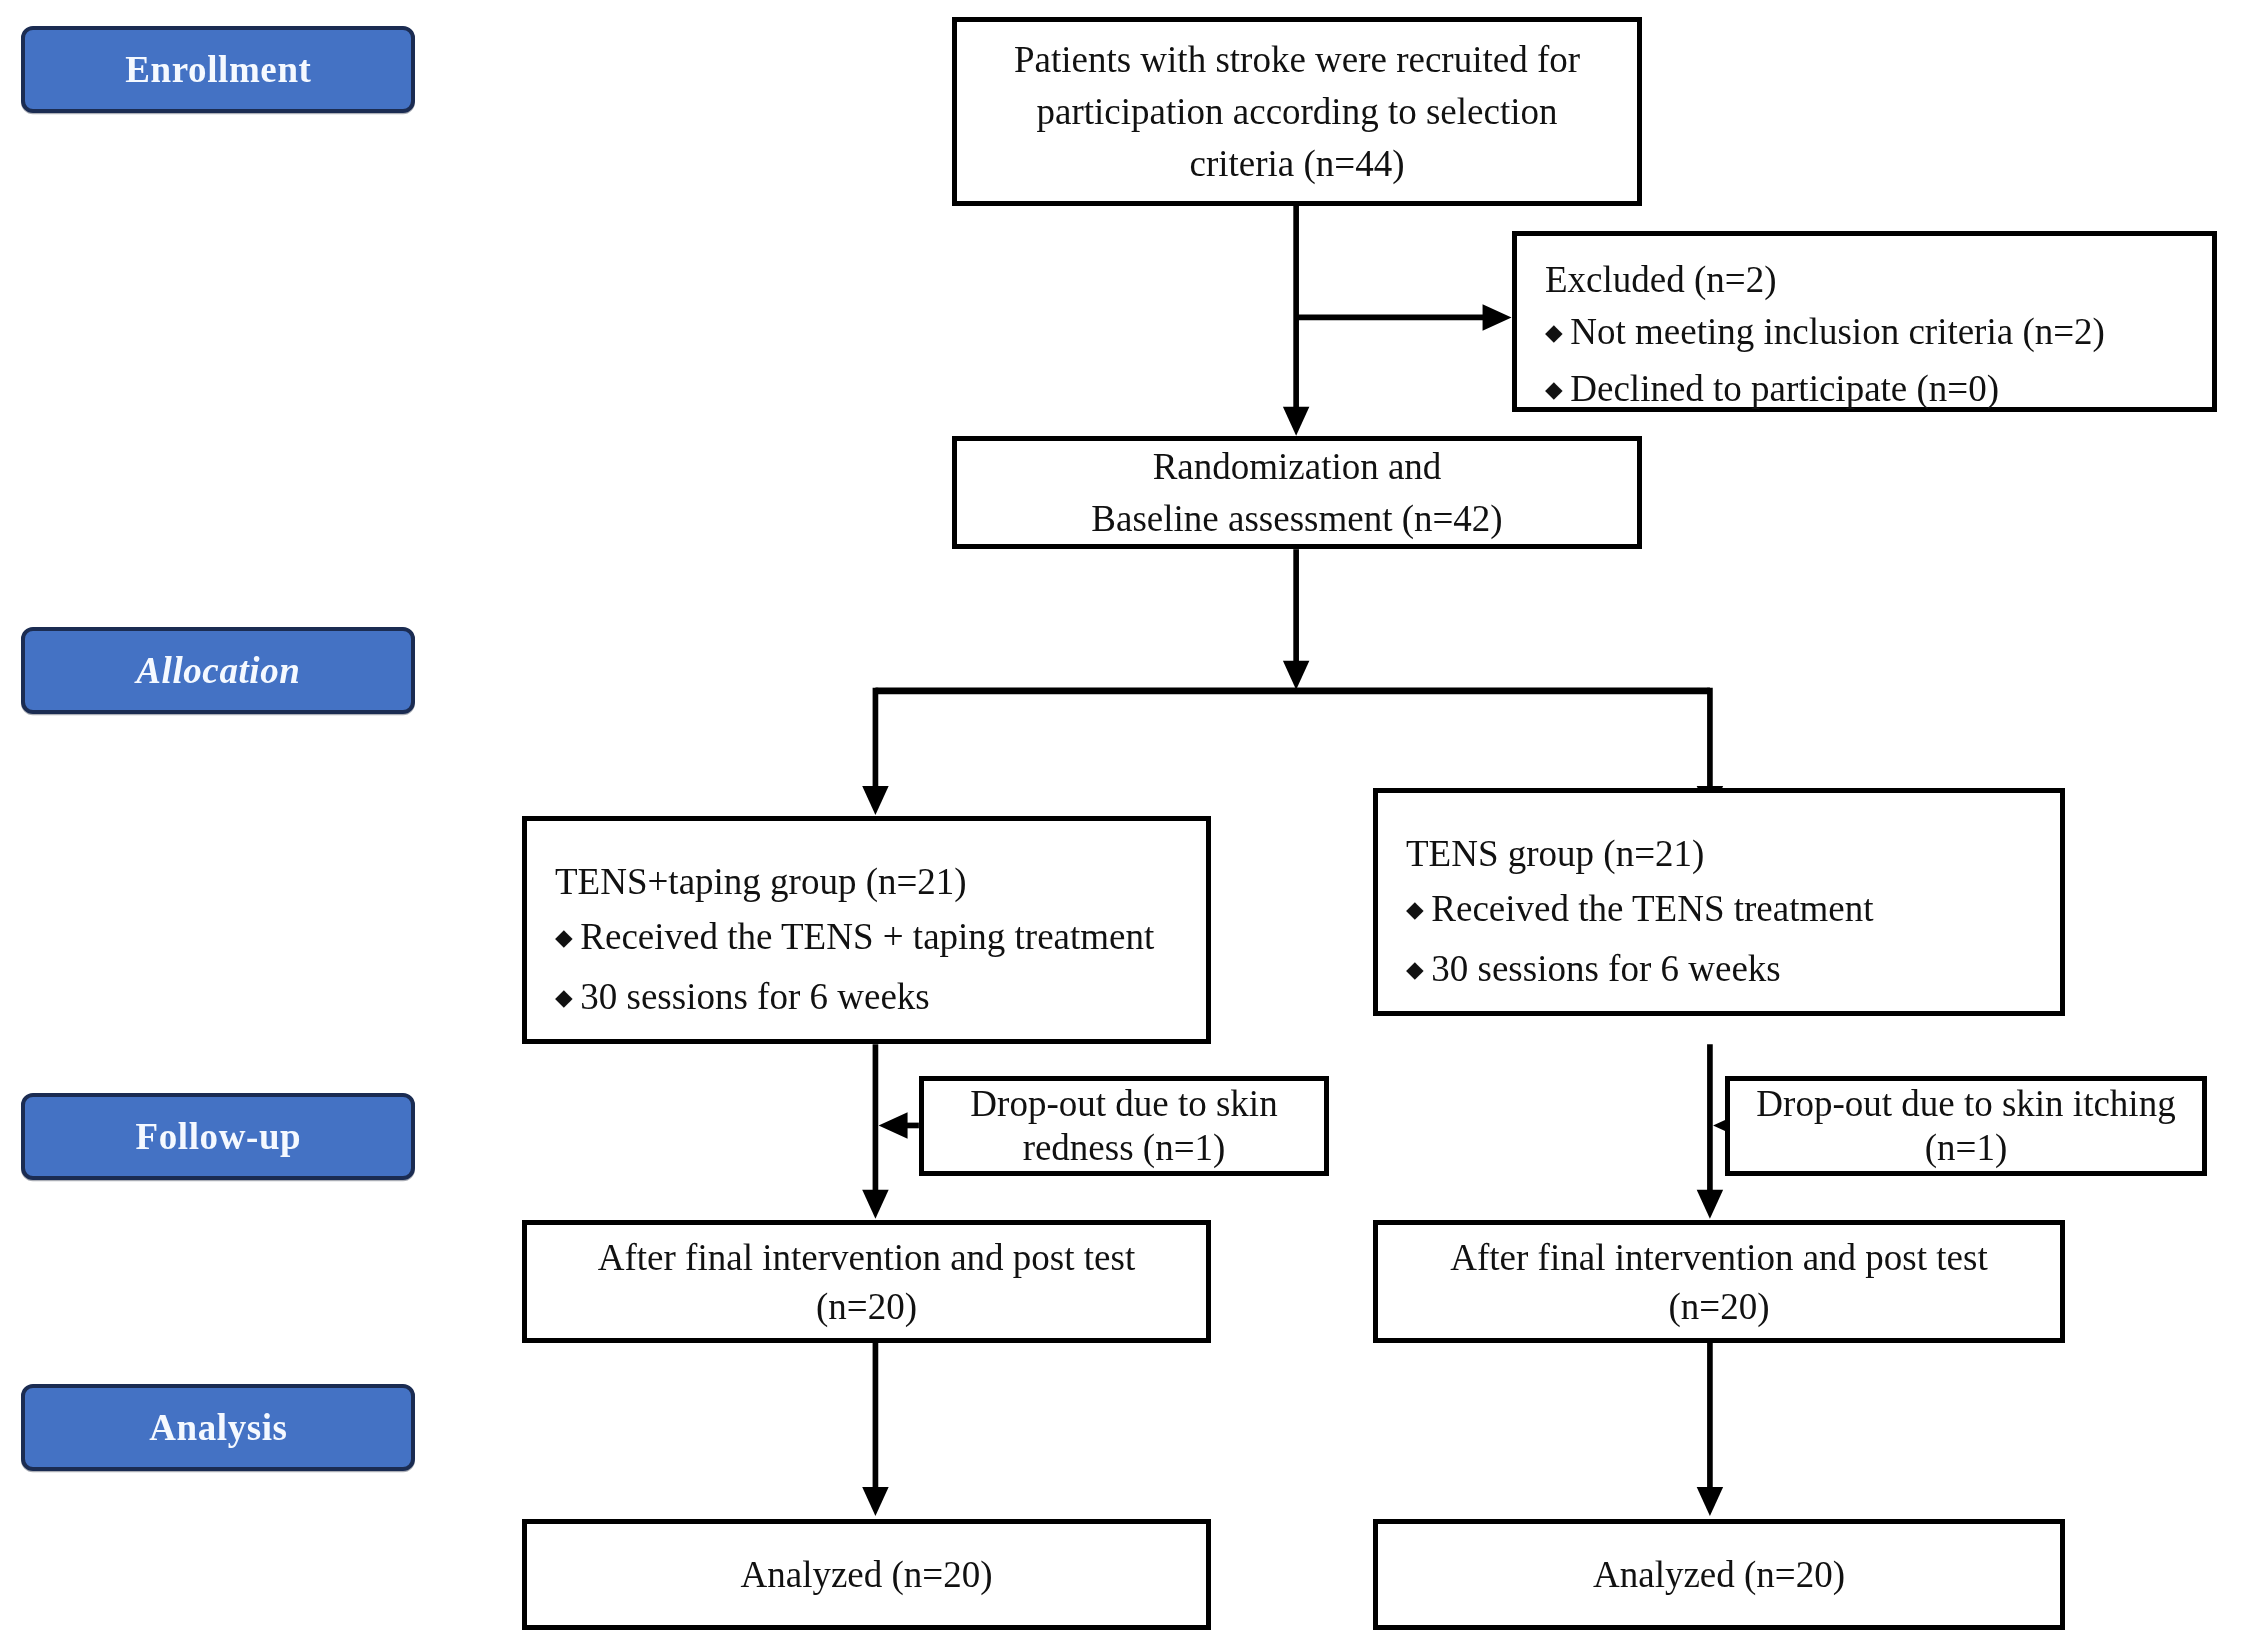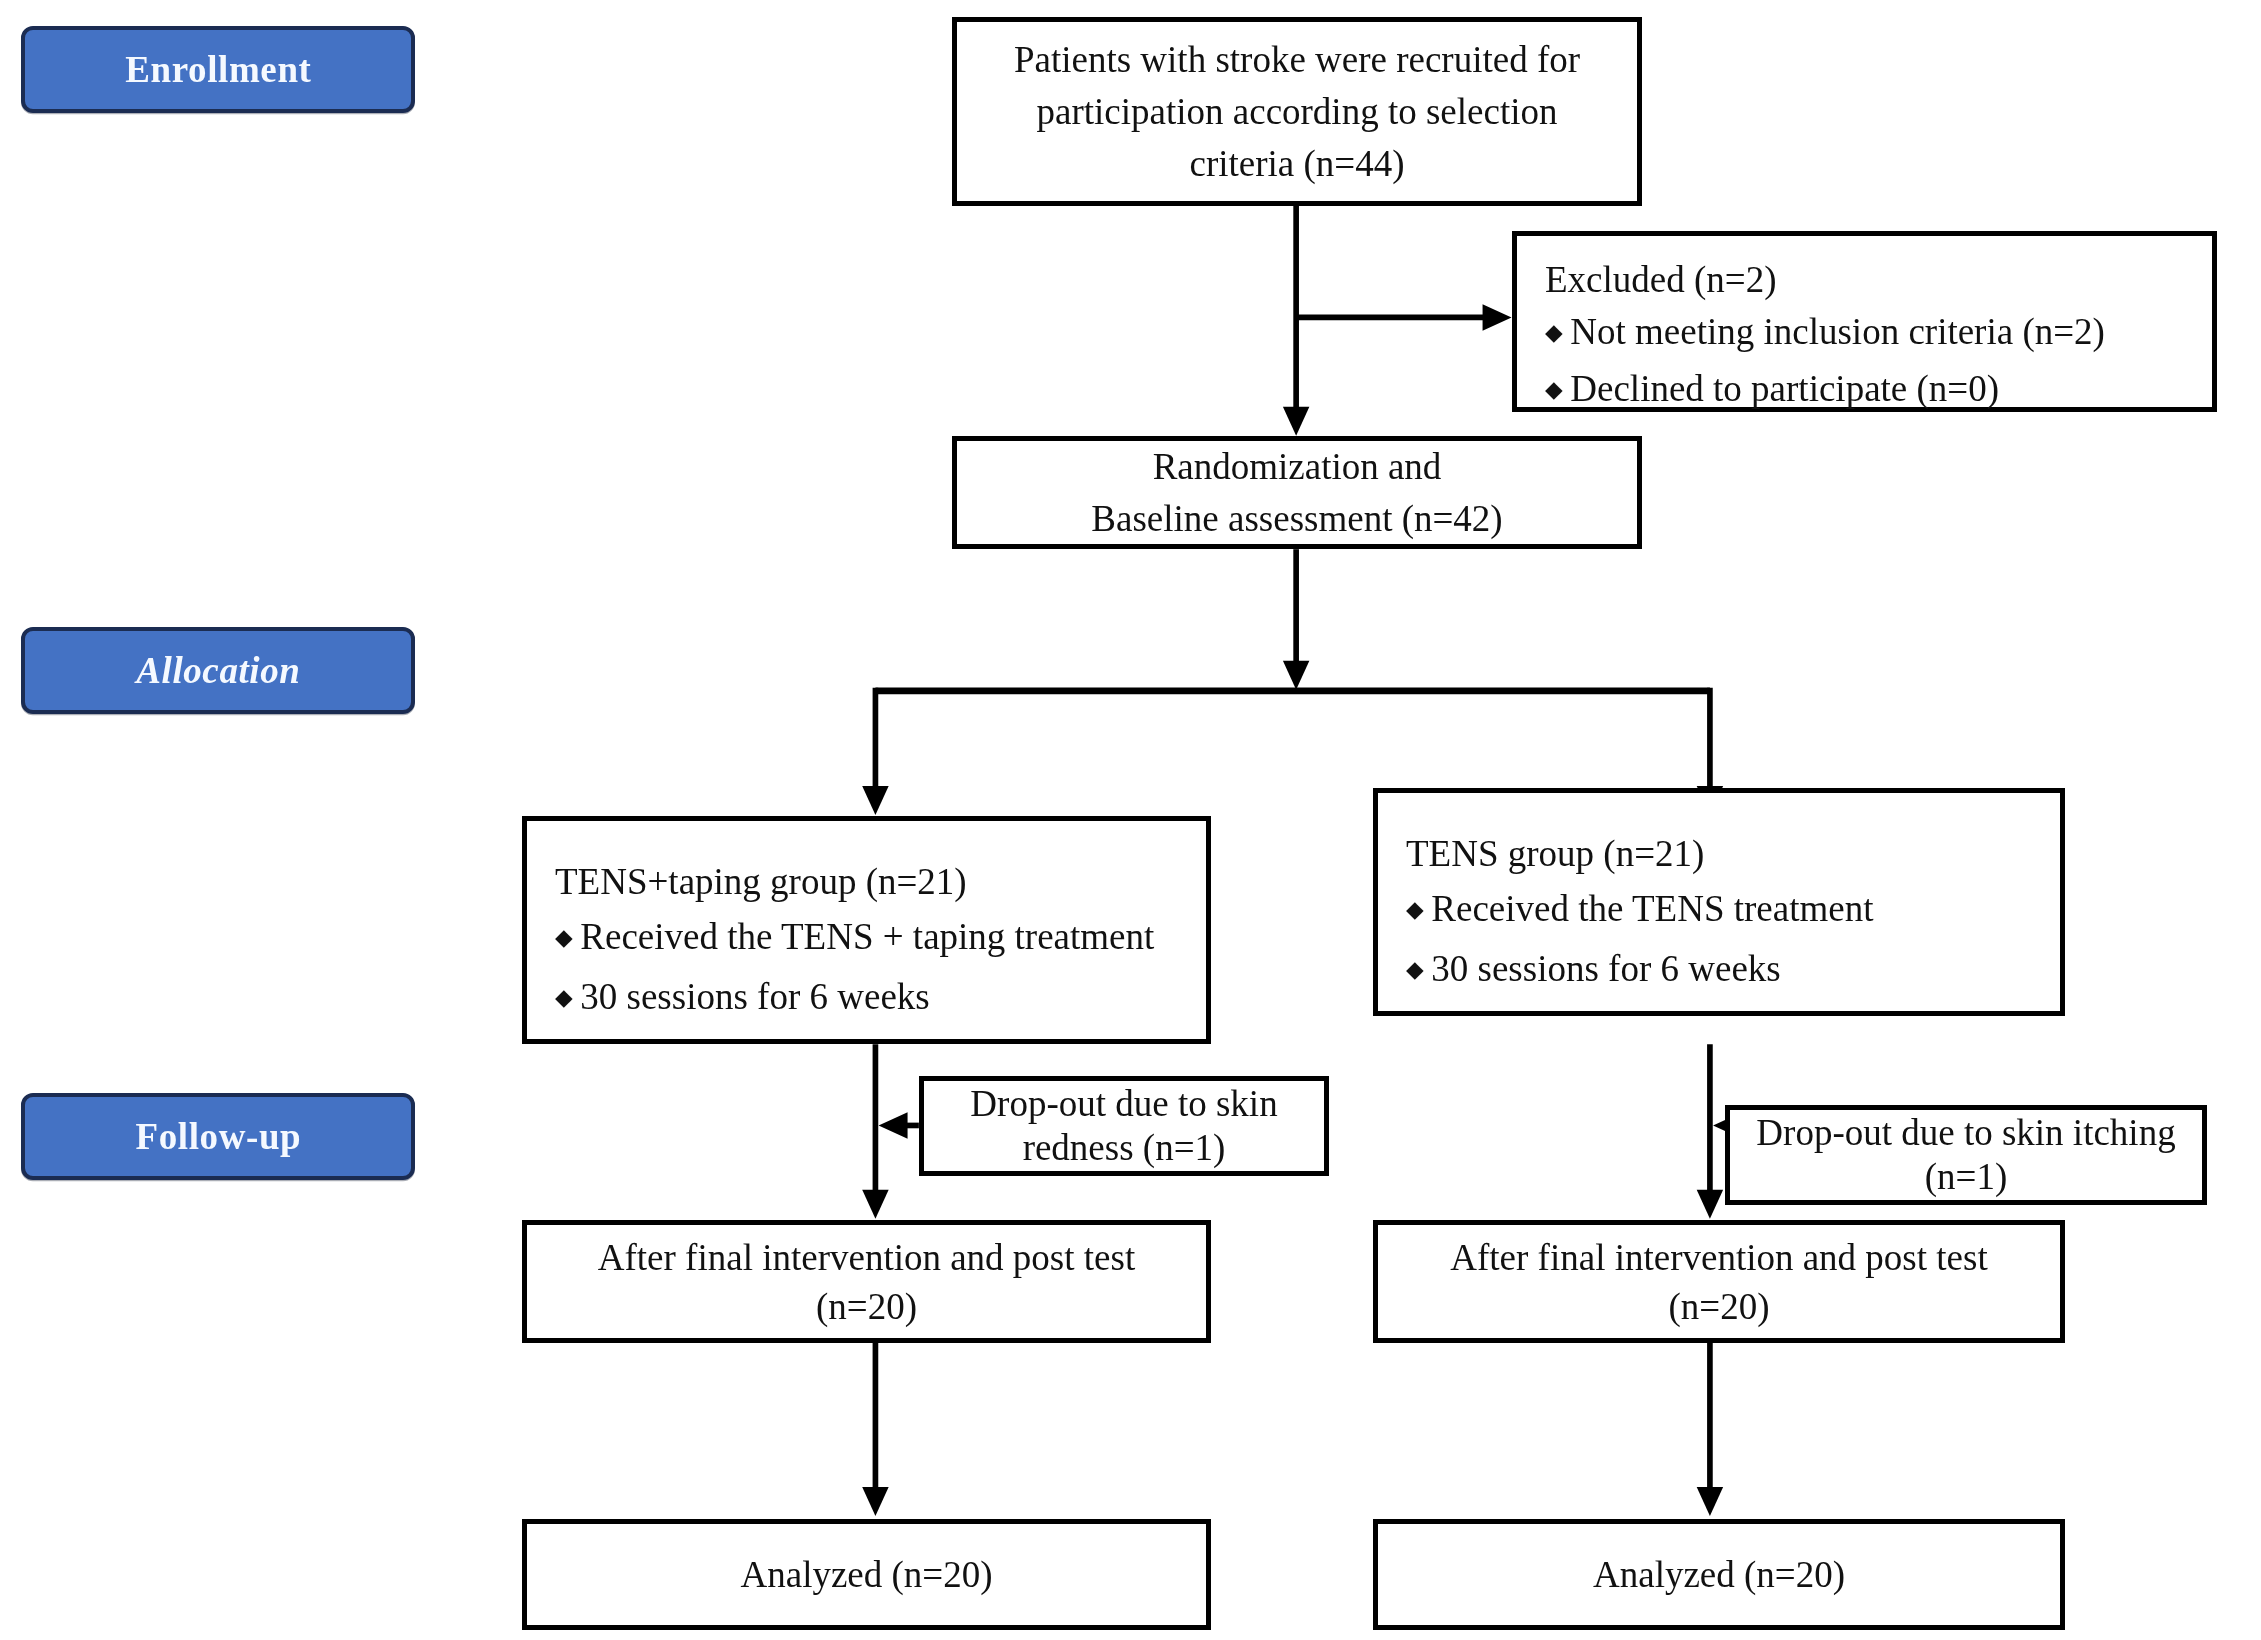--- a/index.html
+++ b/index.html
@@ -80,21 +80,21 @@
     position:relative;
     top:-3.8px;
     flex:0 0 auto;
   }
   #box-recruited{left:952px;top:17px;width:690px;height:189px;}
   #box-excluded{left:1512px;top:231px;width:705px;height:181px;padding:17.6px 12.6px 0 28px;}
   #box-randomization{left:952px;top:436px;width:690px;height:113px;}
   #box-group-left{left:522px;top:816px;width:689px;height:228px;padding:33px 12.6px 0 28px;line-height:55px;}
   #box-group-right{left:1373px;top:788px;width:692px;height:228px;padding:33px 12.6px 0 28px;line-height:55px;}
   #box-dropout-left{left:919px;top:1076px;width:410px;height:100px;line-height:44px;}
-  #box-dropout-right{left:1725px;top:1076px;width:482px;height:100px;line-height:44px;margin-top:29px;}
+  #box-dropout-right{left:1725px;top:1076px;width:482px;height:100px;line-height:44px;}
   #box-after-left{left:522px;top:1220px;width:689px;height:123px;line-height:49px;}
   #box-after-right{left:1373px;top:1220px;width:692px;height:123px;line-height:49px;}
   #box-analyzed-left{left:522px;top:1519px;width:689px;height:111px;}
   #box-analyzed-right{left:1373px;top:1519px;width:692px;height:111px;}
 
   .connector-line{stroke:var(--box-border);stroke-width:9;}
   .connector-line.thick{stroke-width:11;}
   .arrowhead{fill:var(--box-border);}
 </style>
 </head>
@@ -142,20 +142,23 @@
 
   <div class="stage" id="stage-enrollment">
     <span>Enrollment</span>
   </div>
   <div class="stage" id="stage-allocation">
     <span>Allocation</span>
   </div>
   <div class="stage" id="stage-followup">
     <span>Follow-up</span>
   </div>
+  <div class="stage" id="stage-analysis">
+    <span>Analysis</span>
+  </div>
 
   <div class="fbox centered" id="box-recruited">
     <div class="fline">Patients with stroke were recruited for</div>
     <div class="fline">participation according to selection</div>
     <div class="fline">criteria (n=44)</div>
   </div>
 
   <div class="fbox" id="box-excluded">
     <div class="fline">Excluded (n=2)</div>
     <div class="bullet-line">

